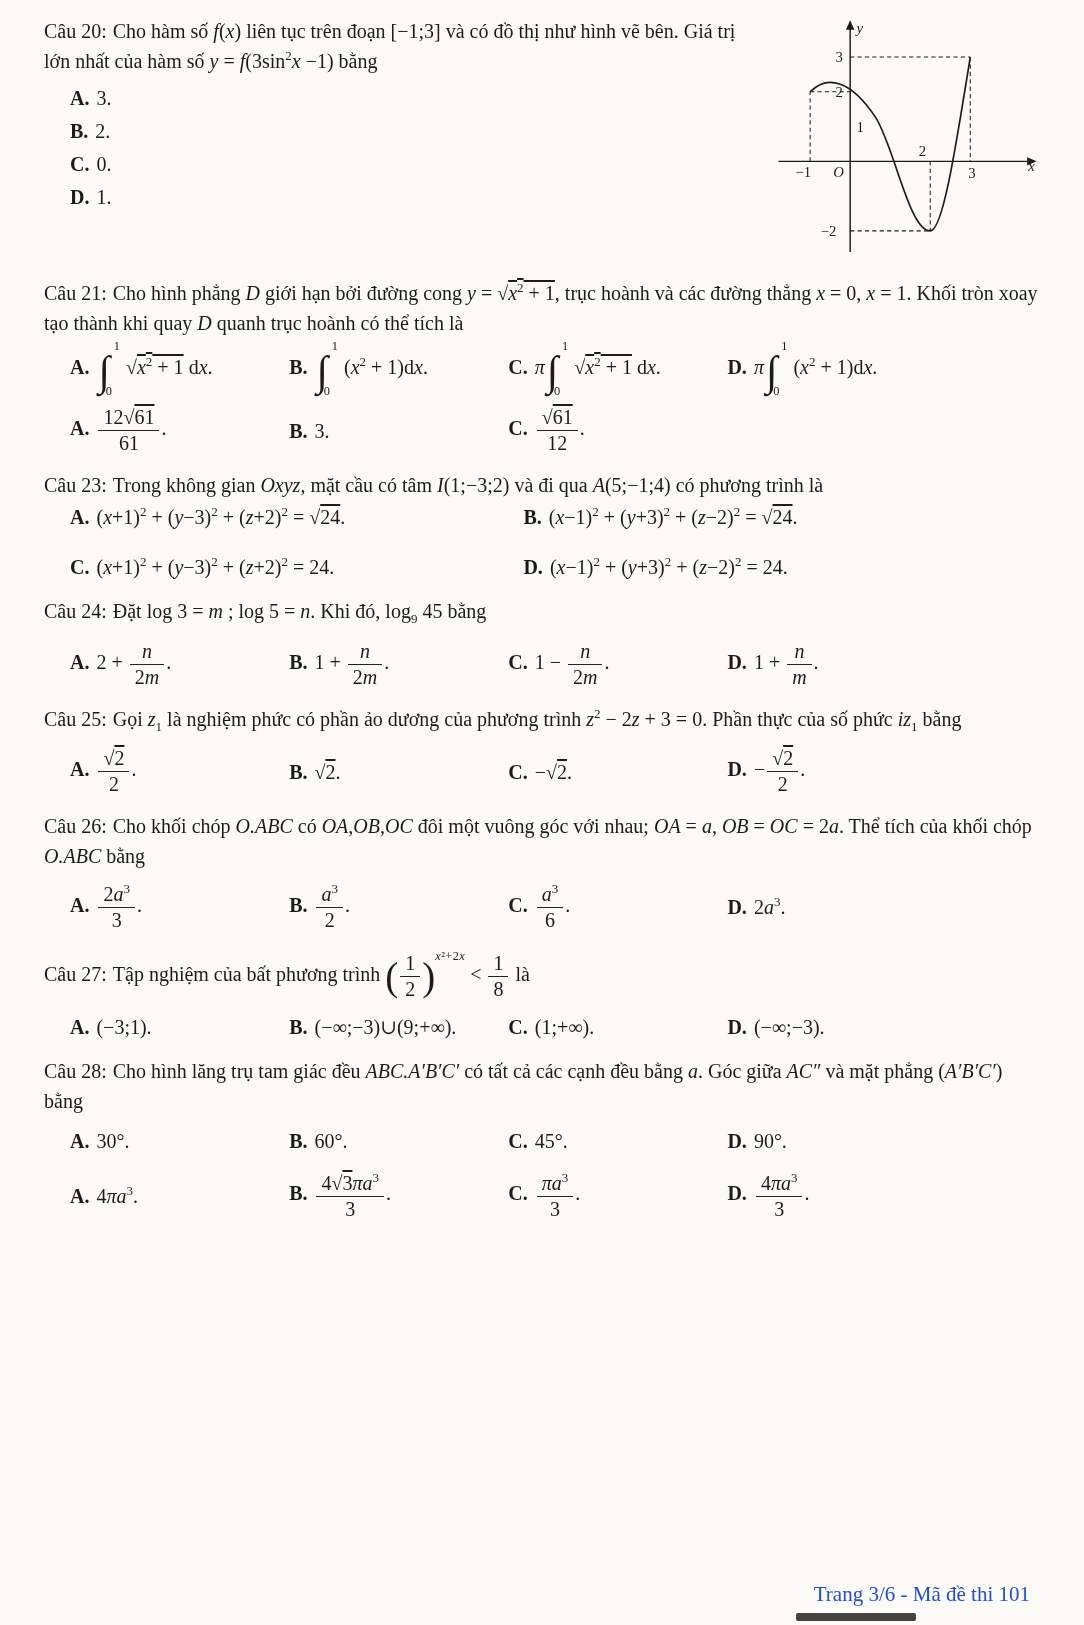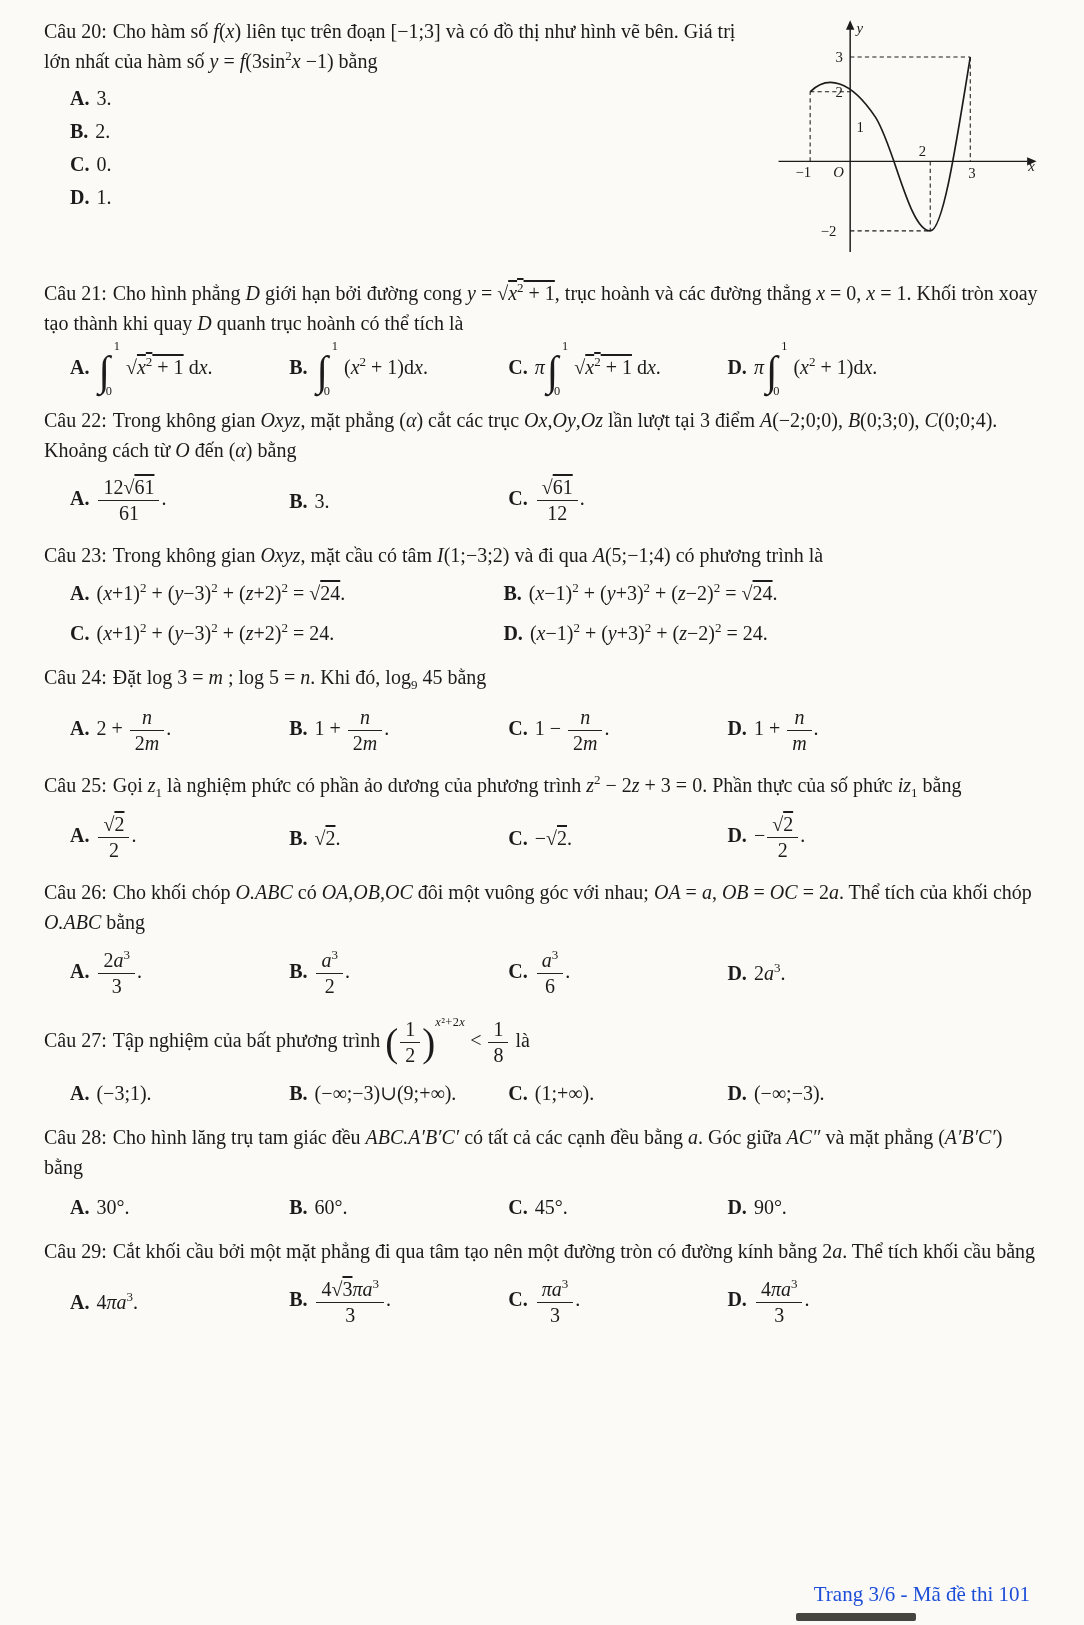--- a/index.html
+++ b/index.html
@@ -6,21 +6,21 @@
   html,body{background:#e9e7e2;}
   .page{position:relative;width:1084px;height:1625px;margin:0 auto;background:#fbfaf6;color:#1b1b1b;
         font-family:"Liberation Serif","DejaVu Serif",serif;font-size:20px;padding:16px 40px 60px 44px;overflow:hidden;}
   .question{margin-bottom:14px;}
   .question::after{content:"";display:block;clear:both;}
   .q-body{line-height:1.5;}
   .q-label{font-weight:400;margin-right:6px;}
   .options{margin-top:7px;}
   .options.list .option{margin:3px 0 3px 26px;}
   .options.row4{display:grid;grid-template-columns:22.5% 22.5% 22.5% 1fr;padding-left:26px;align-items:center;margin-top:10px;}
-  .options.grid2{display:grid;grid-template-columns:44.5% 1fr;row-gap:10px;padding-left:26px;margin-top:8px;}
+  .options.grid2{display:grid;grid-template-columns:44.5% 1fr;row-gap:10px;padding-left:26px;margin-top:2px;gap:20px;}
   .option{line-height:1.5;}
   .opt-label{font-weight:700;margin-right:7px;}
   sup{font-size:0.65em;}
   sub{font-size:0.65em;}
   .ovl{text-decoration:overline;}
   .frac{display:inline-block;vertical-align:middle;text-align:center;line-height:1.15;margin:1px 2px;}
   .frac .num{display:block;padding:0 5px 1px;}
   .frac .den{display:block;border-top:1.4px solid #222;padding:1px 5px 0;}
   .ig{position:relative;display:inline-block;vertical-align:middle;margin:0 7px 0 2px;padding:0 9px 0 0;}
   .is{font-size:2.1em;line-height:1;display:inline-block;transform:translateY(2px);}
@@ -84,21 +84,20 @@
       <div class="question">
         <p class="q-body"><b class="q-label">Câu 21:</b><span>Cho hình phẳng <i>D</i> giới hạn bởi đường cong <i>y</i> = √<span class="ovl"><i>x</i><sup>2</sup> + 1</span>, trục hoành và các đường thẳng <i>x</i> = 0, <i>x</i> = 1. Khối tròn xoay tạo thành khi quay <i>D</i> quanh trục hoành có thể tích là</span></p>
         <div class="options row4">
           <div class="option"><b class="opt-label">A.</b><span><span class="ig"><span class="is">∫</span><span class="lu">1</span><span class="ll">0</span></span>√<span class="ovl"><i>x</i><sup>2</sup> + 1</span> d<i>x</i>.</span></div>
           <div class="option"><b class="opt-label">B.</b><span><span class="ig"><span class="is">∫</span><span class="lu">1</span><span class="ll">0</span></span>(<i>x</i><sup>2</sup> + 1)d<i>x</i>.</span></div>
           <div class="option"><b class="opt-label">C.</b><span><i>π</i><span class="ig"><span class="is">∫</span><span class="lu">1</span><span class="ll">0</span></span>√<span class="ovl"><i>x</i><sup>2</sup> + 1</span> d<i>x</i>.</span></div>
           <div class="option"><b class="opt-label">D.</b><span><i>π</i><span class="ig"><span class="is">∫</span><span class="lu">1</span><span class="ll">0</span></span>(<i>x</i><sup>2</sup> + 1)d<i>x</i>.</span></div>
         </div>
       </div>
       <div class="question">
-        <p class="q-body"><b class="q-label">Câu 22:</b><span>Trong không gian <i>Oxyz</i>, mặt phẳng (<i>α</i>) cắt các trục <i>Ox</i>,<i>Oy</i>,<i>Oz</i> lần lượt tại 3 điểm <i>A</i>(−2;0;0), <i>B</i>(0;3;0), <i>C</i>(0;0;4). Khoảng cách từ <i>O</i> đến (<i>α</i>) bằng</span></p>
         <div class="options row4">
           <div class="option"><b class="opt-label">A.</b><span><span class="frac"><span class="num">12√<span class="ovl">61</span></span><span class="den">61</span></span>.</span></div>
           <div class="option"><b class="opt-label">B.</b><span>3.</span></div>
           <div class="option"><b class="opt-label">C.</b><span><span class="frac"><span class="num">√<span class="ovl">61</span></span><span class="den">12</span></span>.</span></div>
         </div>
       </div>
       <div class="question">
         <p class="q-body"><b class="q-label">Câu 23:</b><span>Trong không gian <i>Oxyz</i>, mặt cầu có tâm <i>I</i>(1;−3;2) và đi qua <i>A</i>(5;−1;4) có phương trình là</span></p>
         <div class="options grid2">
           <div class="option"><b class="opt-label">A.</b><span>(<i>x</i>+1)<sup>2</sup> + (<i>y</i>−3)<sup>2</sup> + (<i>z</i>+2)<sup>2</sup> = √<span class="ovl">24</span>.</span></div>
@@ -146,21 +145,20 @@
       <div class="question">
         <p class="q-body"><b class="q-label">Câu 28:</b><span>Cho hình lăng trụ tam giác đều <i>ABC.A′B′C′</i> có tất cả các cạnh đều bằng <i>a</i>. Góc giữa <i>AC″</i> và mặt phẳng (<i>A′B′C′</i>) bằng</span></p>
         <div class="options row4">
           <div class="option"><b class="opt-label">A.</b><span>30°.</span></div>
           <div class="option"><b class="opt-label">B.</b><span>60°.</span></div>
           <div class="option"><b class="opt-label">C.</b><span>45°.</span></div>
           <div class="option"><b class="opt-label">D.</b><span>90°.</span></div>
         </div>
       </div>
       <div class="question">
-        <p class="q-body"><b class="q-label">Câu 29:</b><span>Cắt khối cầu bởi một mặt phẳng đi qua tâm tạo nên một đường tròn có đường kính bằng 2<i>a</i>. Thể tích khối cầu bằng</span></p>
         <div class="options row4">
           <div class="option"><b class="opt-label">A.</b><span>4<i>πa</i><sup>3</sup>.</span></div>
           <div class="option"><b class="opt-label">B.</b><span><span class="frac"><span class="num">4√<span class="ovl">3</span><i>πa</i><sup>3</sup></span><span class="den">3</span></span>.</span></div>
           <div class="option"><b class="opt-label">C.</b><span><span class="frac"><span class="num"><i>πa</i><sup>3</sup></span><span class="den">3</span></span>.</span></div>
           <div class="option"><b class="opt-label">D.</b><span><span class="frac"><span class="num">4<i>πa</i><sup>3</sup></span><span class="den">3</span></span>.</span></div>
         </div>
       </div>
     </div>
   <div class="footer">Trang 3/6 - Mã đề thi 101</div>
   <div class="scan-artifact"></div>

